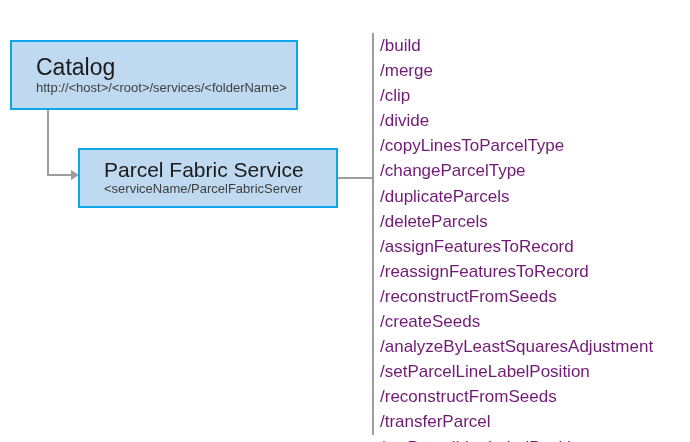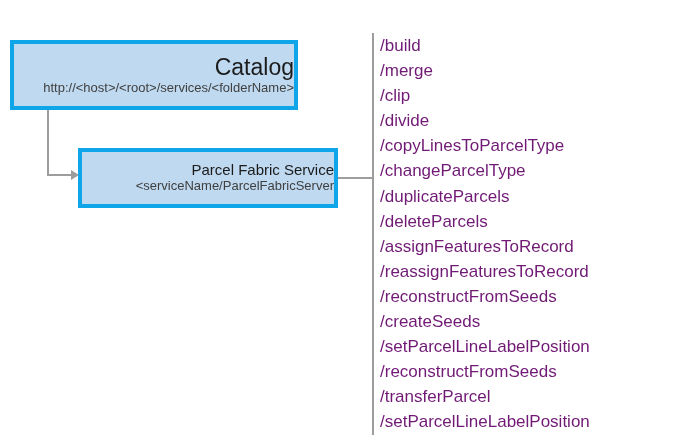--- a/index.html
+++ b/index.html
@@ -16,25 +16,26 @@
   #diagram {
     position: relative;
     width: 690px;
     height: 442px;
   }
   
   .node {
     position: absolute;
     box-sizing: border-box;
     background: #bfd9f0;
-    border: 4px solid #0ea5e9;
+    border: 2px solid #0ea5e9;
     display: flex;
     flex-direction: column;
-    align-items: flex-end;
+    align-items: flex-start;
     justify-content: center;
+    padding-left: 24px;
   }
   #catalog-node {
     left: 10px;
     top: 40px;
     width: 288px;
     height: 70px;
   }
   #service-node {
     left: 78px;
     top: 148px;
@@ -44,21 +45,21 @@
   .node-title {
     color: #1b1b1b;
     line-height: 1.05;
     white-space: nowrap;
   }
   #catalog-node .node-title {
     font-size: 23px;
     margin-bottom: 2px;
   }
   #service-node .node-title {
-    font-size: 15px;
+    font-size: 21px;
     margin-bottom: 1px;
   }
   .node-sub {
     color: #404040;
     font-size: 13px;
     line-height: 1.1;
     white-space: nowrap;
   }
   
   .conn {
@@ -144,19 +145,20 @@
     <li>/clip</li>
     <li>/divide</li>
     <li>/copyLinesToParcelType</li>
     <li>/changeParcelType</li>
     <li>/duplicateParcels</li>
     <li>/deleteParcels</li>
     <li>/assignFeaturesToRecord</li>
     <li>/reassignFeaturesToRecord</li>
     <li>/reconstructFromSeeds</li>
     <li>/createSeeds</li>
+    <li>/analyzeByLeastSquaresAdjustment</li>
     <li>/setParcelLineLabelPosition</li>
     <li>/reconstructFromSeeds</li>
     <li>/transferParcel</li>
     <li>/setParcelLineLabelPosition</li>
   </ul>
 
 </div>
 
 </body></html>

